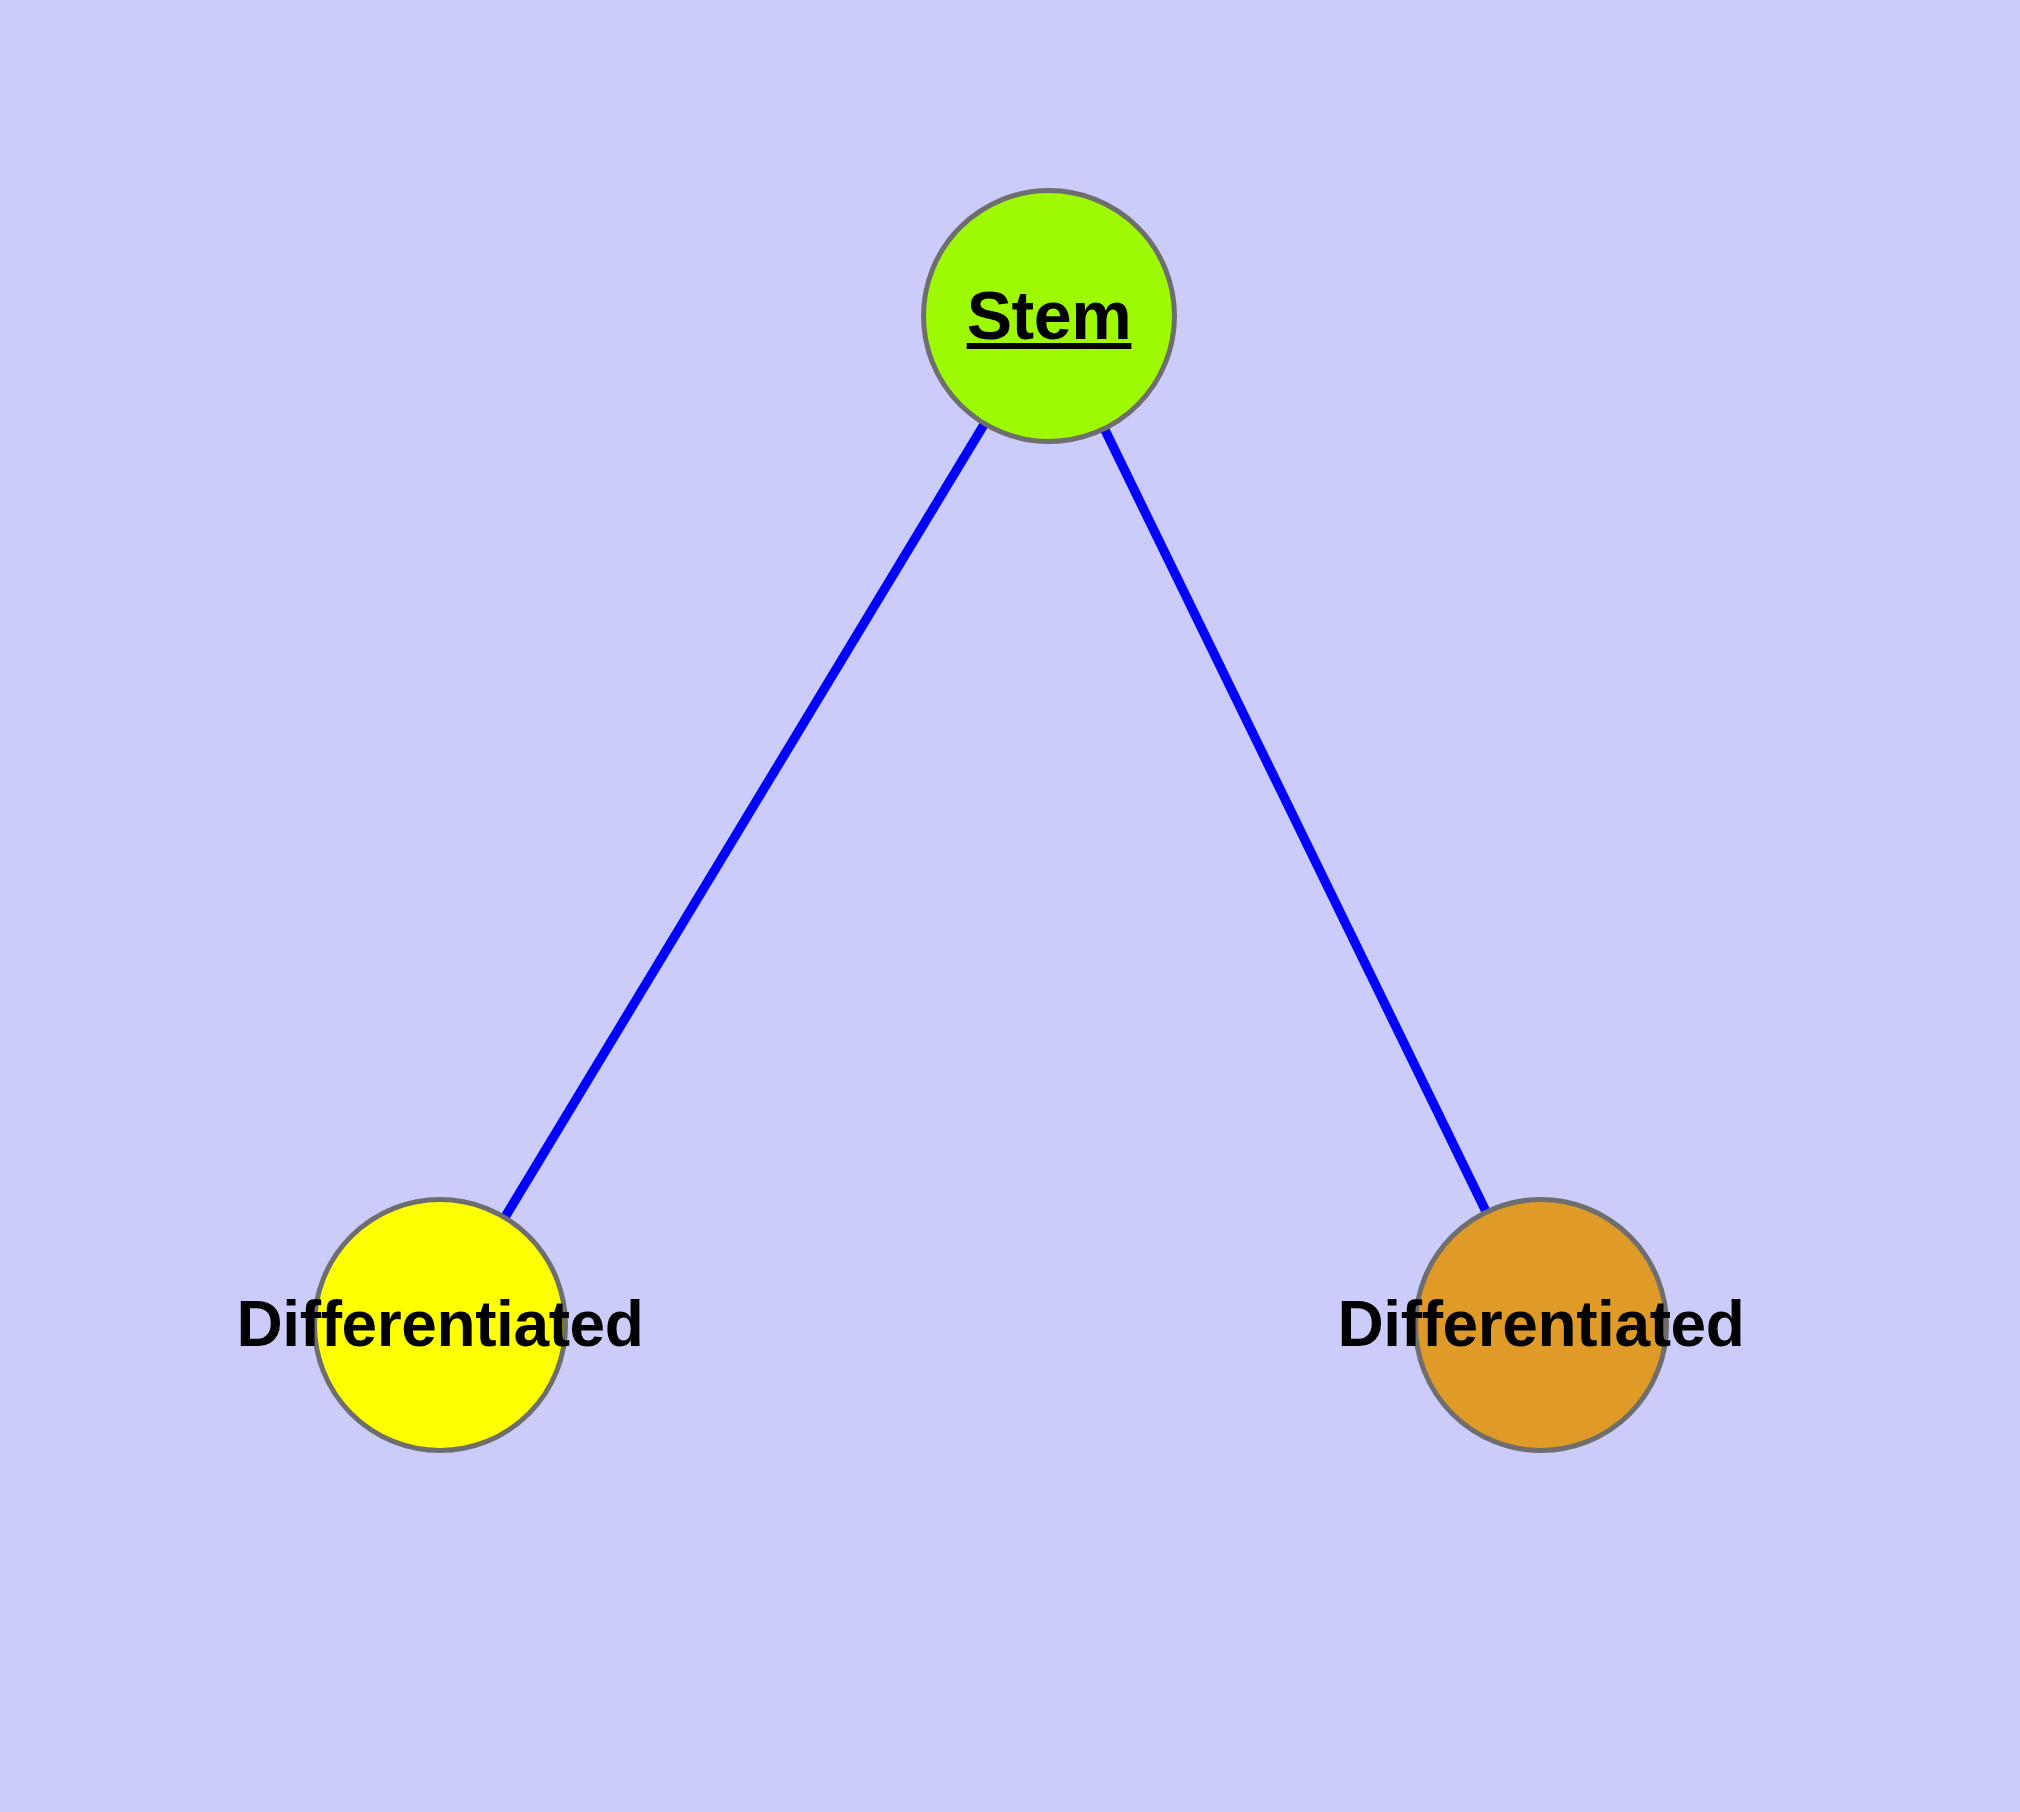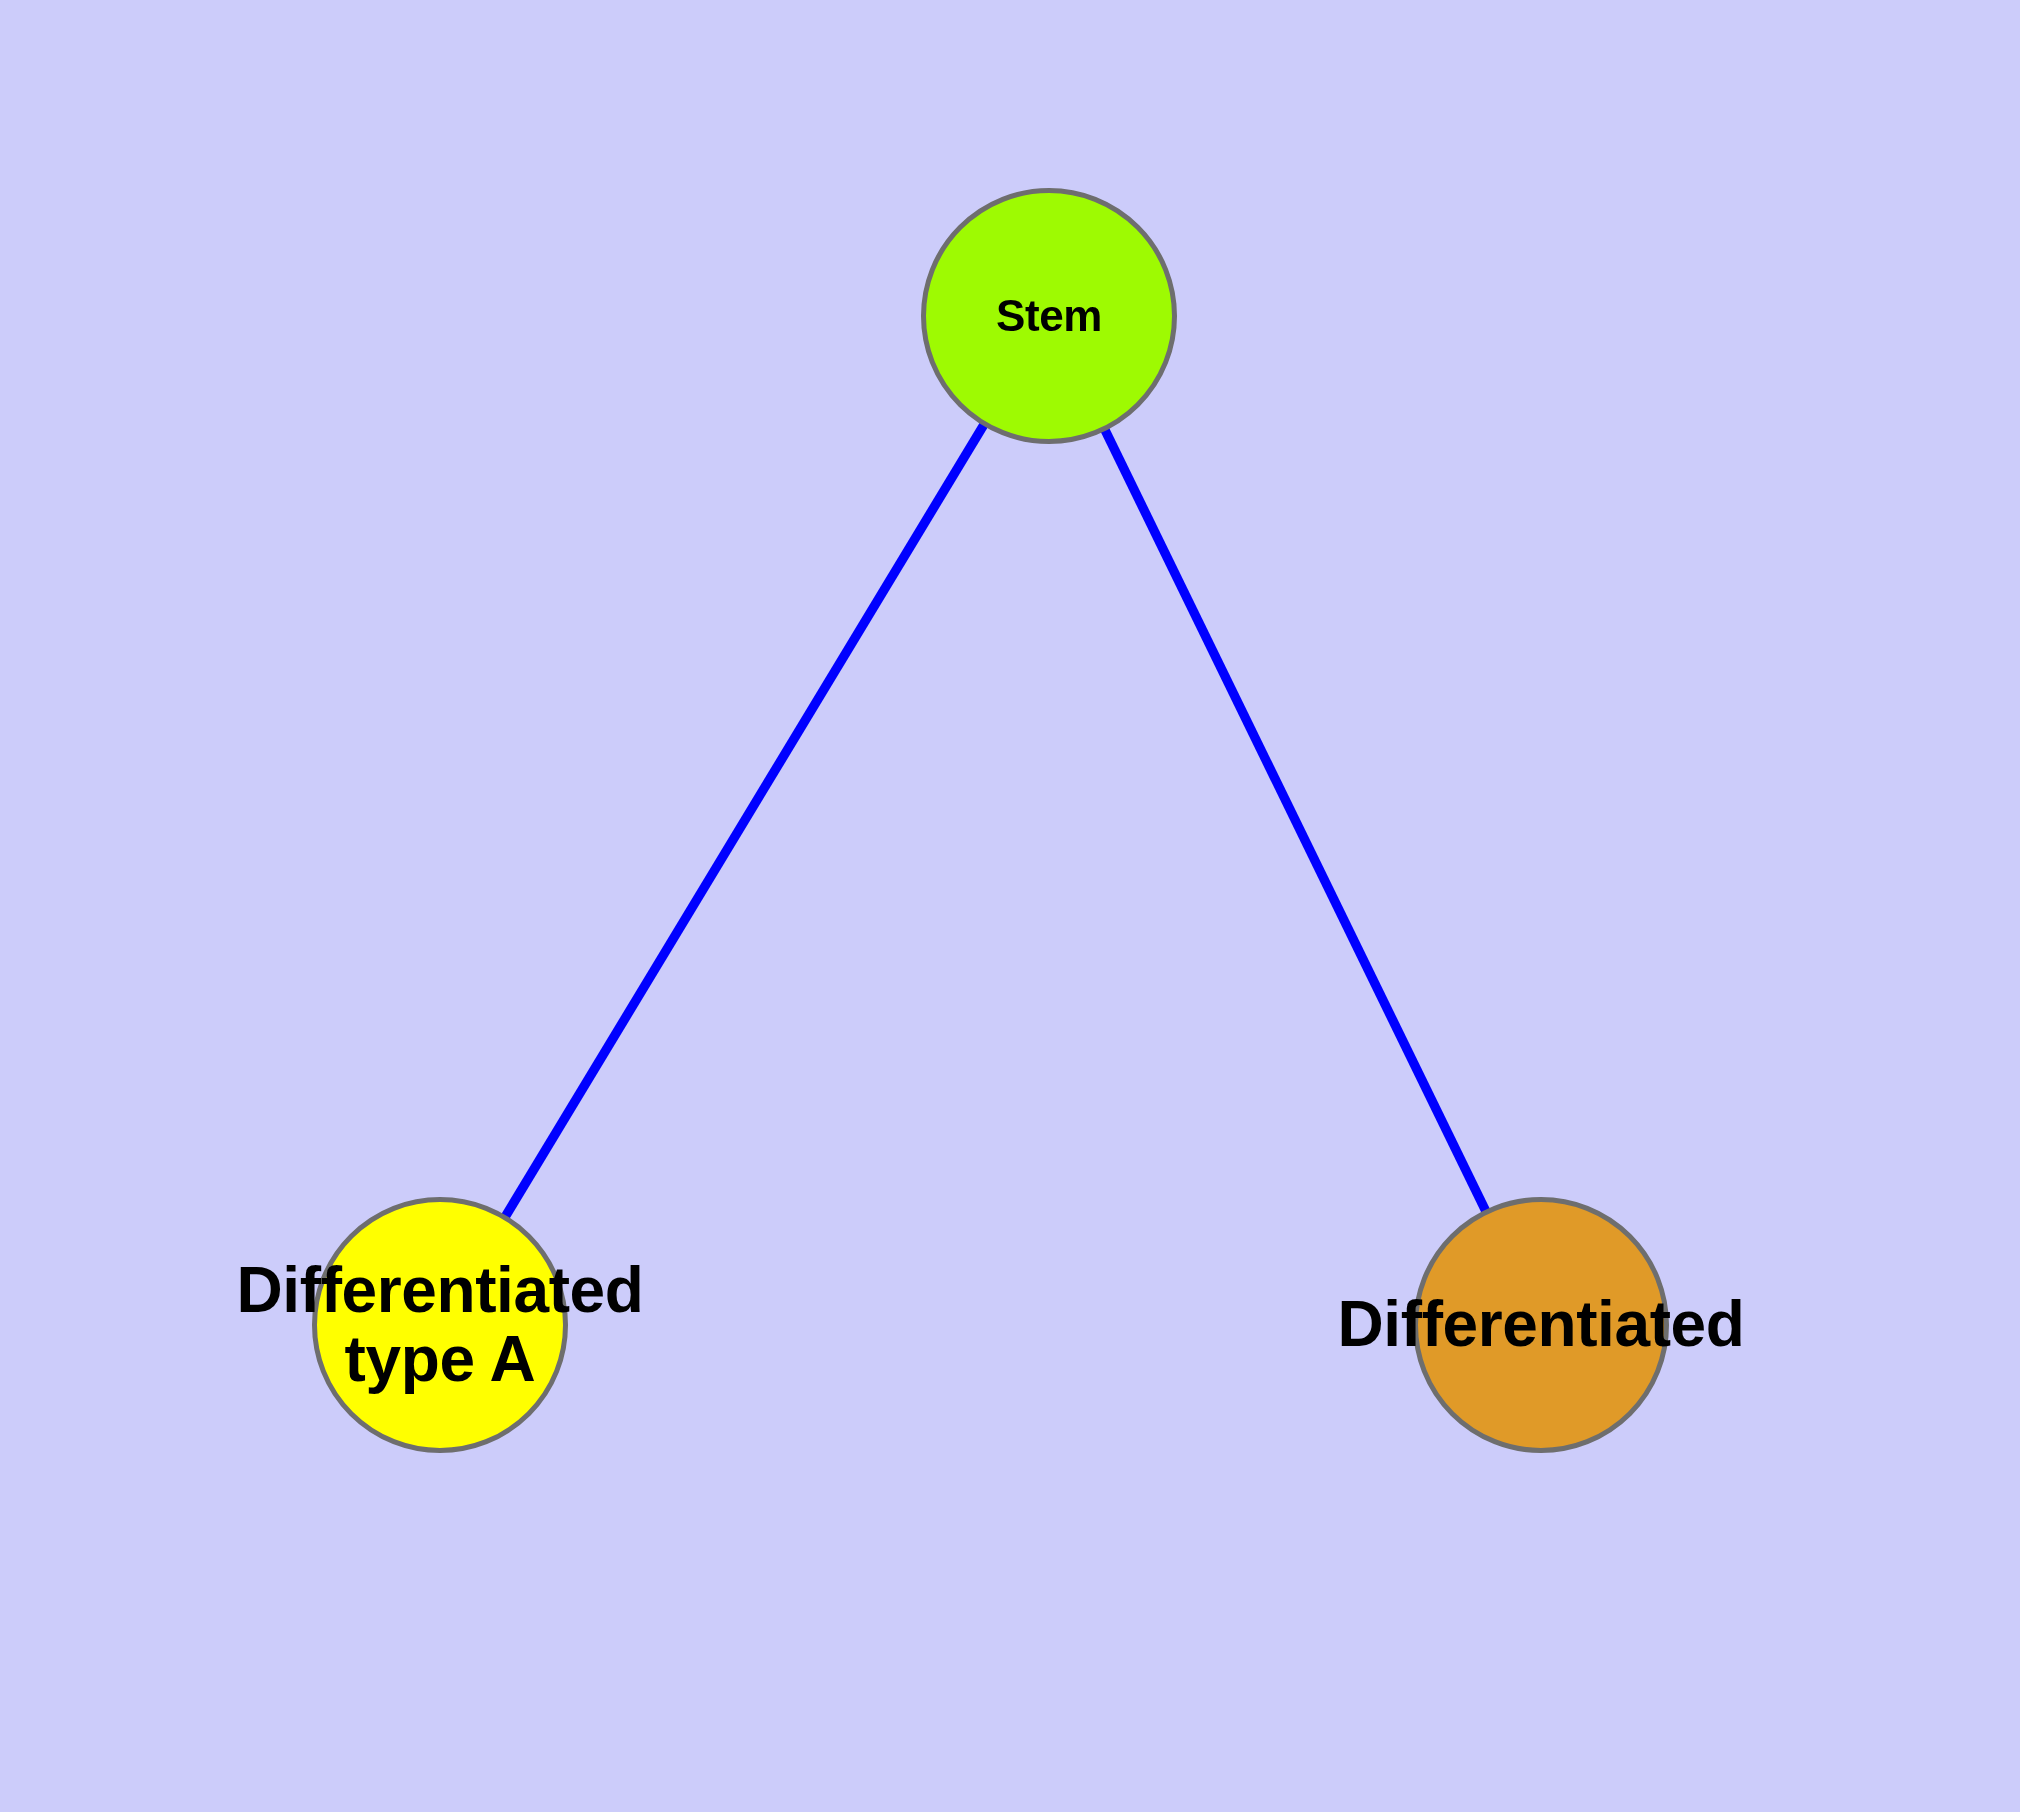--- a/index.html
+++ b/index.html
@@ -61,21 +61,22 @@
     top: 188px;
     width: 256px;
     height: 256px;
   }
   #node-stem .node-circle {
     width: 256px;
     height: 256px;
     background: #9efa02;
   }
   #node-stem .node-label {
-    font-size: 44px;
+    font-size: 68px;
+    text-decoration: underline;
   }
 
   
   #node-diff-a {
     left: 312px;
     top: 1197px;
     width: 256px;
     height: 256px;
   }
   #node-diff-a .node-circle {
@@ -117,21 +118,20 @@
     <div class="node-circle"></div>
     <div class="node-label">
       <span>Stem</span>
     </div>
   </div>
 
   <div class="node" id="node-diff-a">
     <div class="node-circle"></div>
     <div class="node-label">
       <span>Differentiated</span>
-      <span class="l2">type A</span>
     </div>
   </div>
 
   <div class="node" id="node-diff-b">
     <div class="node-circle"></div>
     <div class="node-label">
       <span>Differentiated</span>
     </div>
   </div>
 

